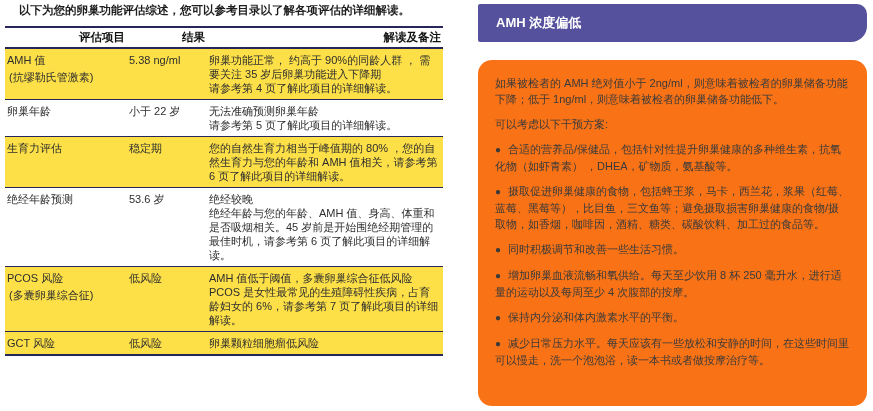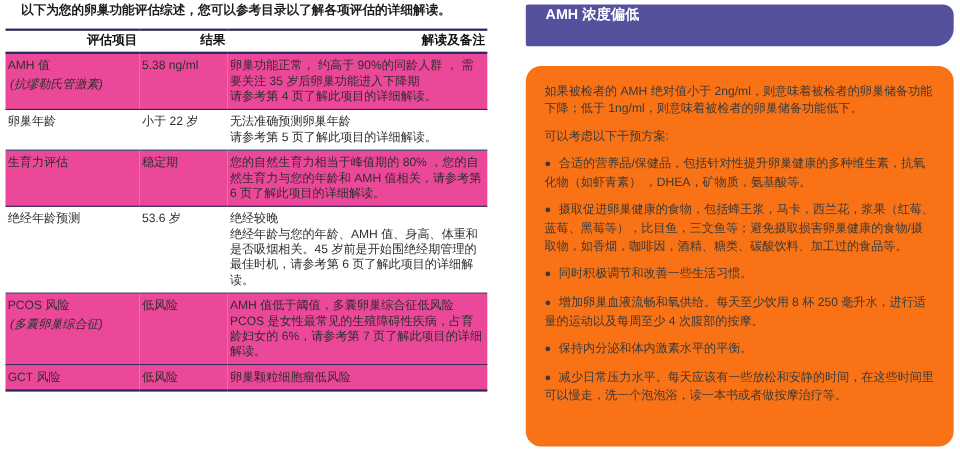--- a/index.html
+++ b/index.html
@@ -47,33 +47,34 @@
     line-height: 13px;
   }
   table.assessment td {
     font-size: 11px;
     vertical-align: top;
     padding: 4px 3px 4px 2px;
     line-height: 14px;
     color: #2e2e2e;
   }
   table.assessment tbody tr { border-top: 1.5px solid #26265a; }
-  table.assessment tbody tr.hl { background: #ec4899; }
+  table.assessment tbody tr.hl { background: #fde047; }
   .item-name { white-space: nowrap; }
-  .item-sub { padding-left: 2px; margin-top: 3px; font-style: italic; }
+  .item-sub { padding-left: 2px; margin-top: 3px; }
   .note-line { margin: 0; }
 
   
   .panel-header {
     position: absolute;
     left: 478px; top: 4px;
     width: 389px; height: 38px;
     background: #55519c;
     border-radius: 2px 10px 16px 2px;
     display: flex;
+    align-items: center;
     padding-left: 18px;
     color: #ffffff;
     font-size: 13px;
     font-weight: bold;
   }
   .panel-body {
     position: absolute;
     left: 478px; top: 60px;
     width: 389px; height: 346px;
     background: #f97316;

